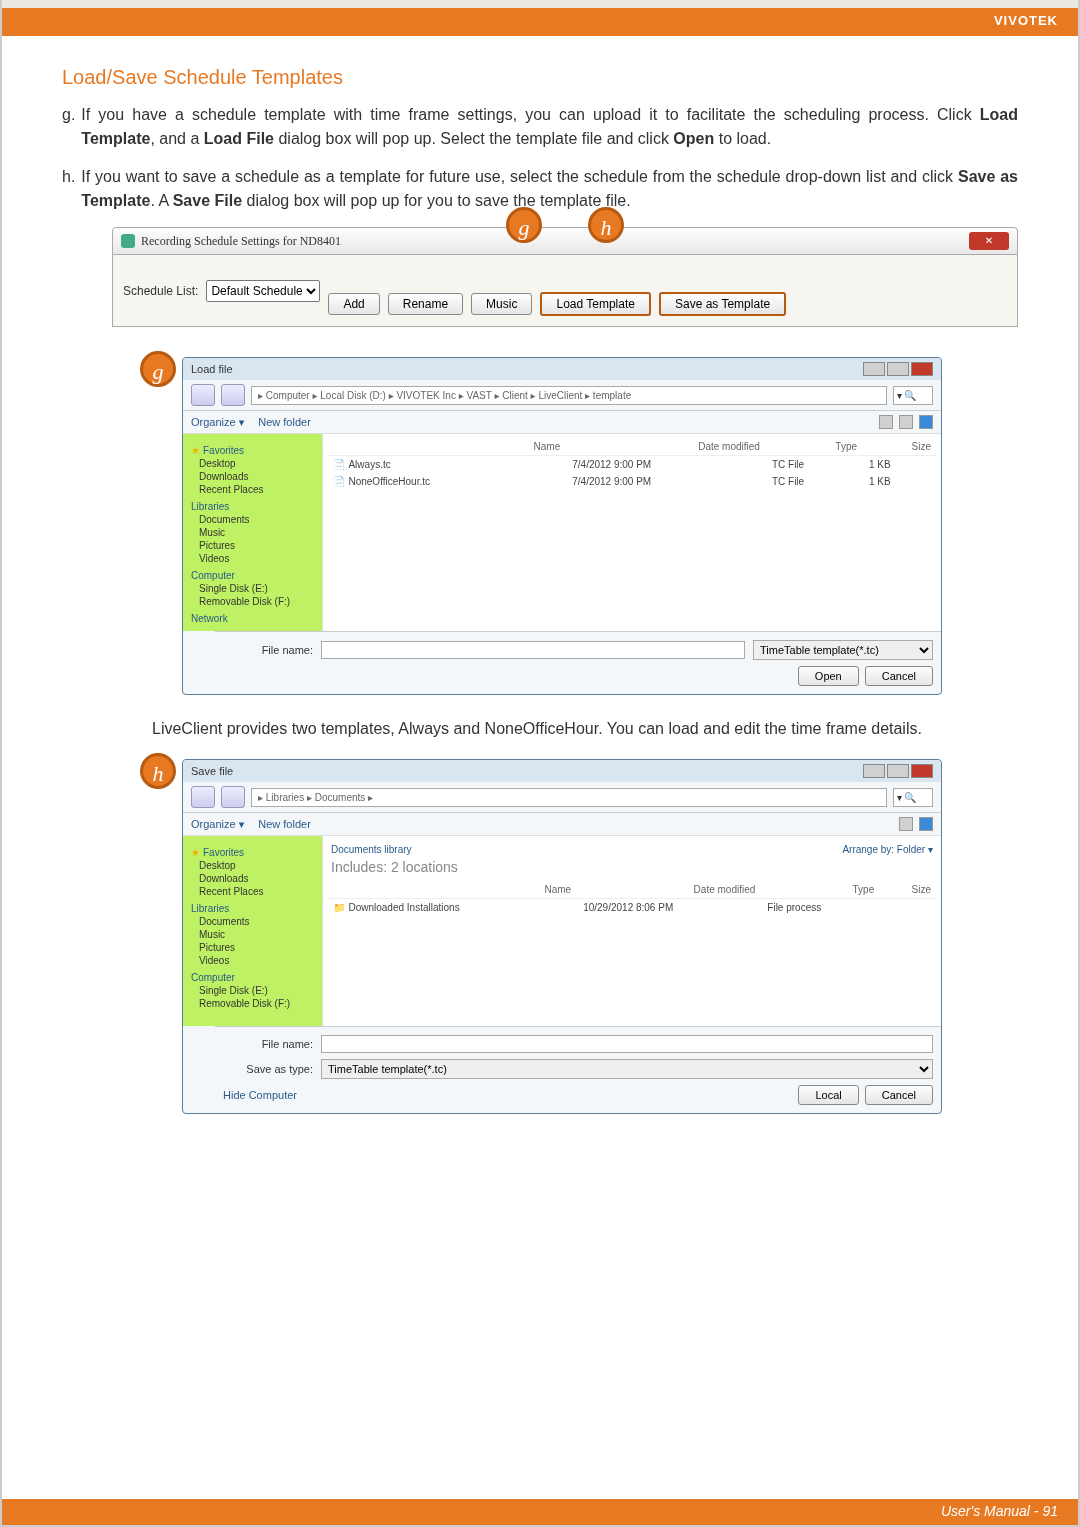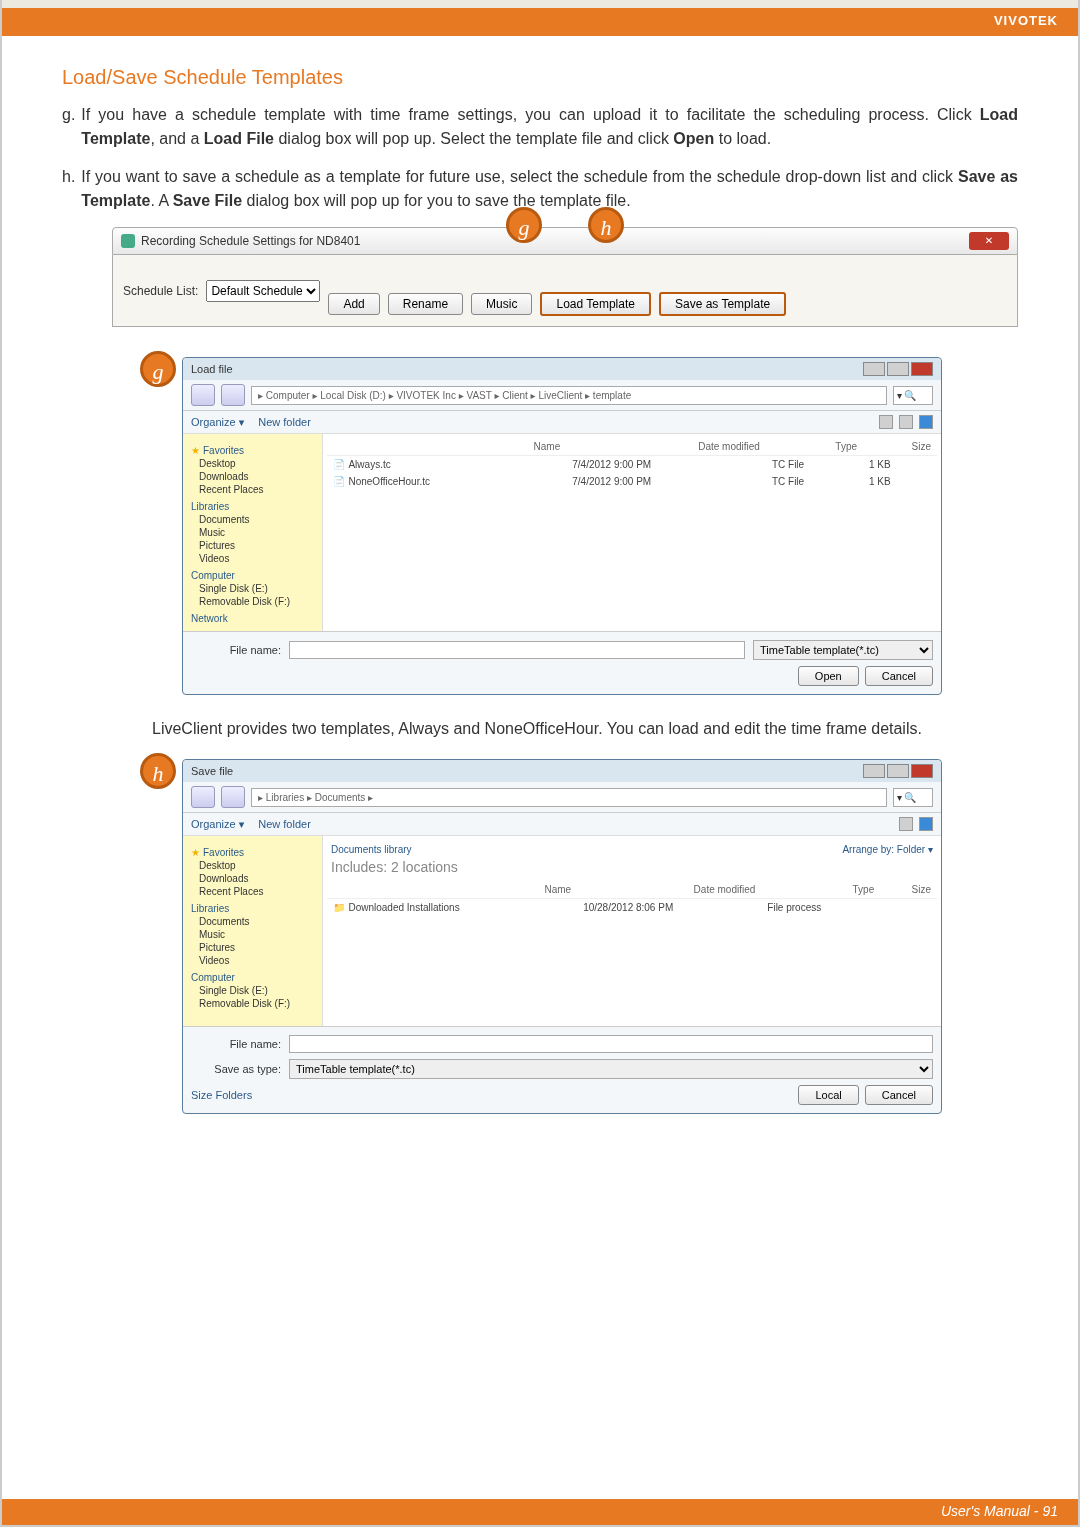--- a/index.html
+++ b/index.html
@@ -8,53 +8,53 @@
   .top-accent { height: 8px; background: #ece9e0; }
   .brand-bar { height: 28px; background: #e87923; text-align: right; padding: 4px 20px 0 0; }
   .brand-bar span { color: #fff; font-weight: bold; font-size: 13px; letter-spacing: 1px; }
   .content { padding: 30px 60px 0 60px; }
   h2 { color: #e87923; font-size: 20px; font-weight: normal; margin-bottom: 14px; }
   .para { font-size: 16px; line-height: 1.5; margin-bottom: 14px; text-align: justify; display: flex; gap: 6px; }
   .para .lbl { flex-shrink: 0; }
   .para .txt { flex: 1; }
   b { font-weight: bold; }
   .window-wrap { margin: 6px 0 20px 50px; position: relative; }
-  .win-title { background: linear-gradient(#fdfdfd,#e8e8e8); border: 1px solid #aaa; border-radius: 4px 4px 0 0; padding: 4px 8px; font-size: 12px; display: flex; align-items: center; gap: 6px; }
+  .win-title { background: linear-gradient(#fdfdfd,#e8e8e8); border: 1px solid #aaa; border-radius: 4px 4px 0 0; padding: 4px 8px; font-size: 12px; display: flex; align-items: center; gap: 6px; font-family: Liberation Serif, serif; }
   .win-title .check { width: 14px; height: 14px; background: #4a8; border-radius: 3px; display: inline-block; }
   .win-close { margin-left: auto; width: 40px; height: 18px; background: #c0392b; border-radius: 3px; color: #fff; text-align: center; font-size: 10px; line-height: 18px; }
   .toolbar { background: #f7f5f0; border: 1px solid #aaa; border-top: none; padding: 10px; display: flex; align-items: center; gap: 8px; font-size: 12px; }
   .toolbar select { font-size: 12px; height: 22px; }
   .btn { background: linear-gradient(#fdfdfd,#e6e6e6); border: 1px solid #888; border-radius: 3px; padding: 3px 14px; font-size: 12px; margin-top: 27px; }
   .badge { position: absolute; width: 36px; height: 36px; border-radius: 50%; background: #e87923; color: #fff; font-size: 22px; font-style: italic; text-align: center; line-height: 36px; border: 3px solid #b85a0f; z-index: 5; font-family: Georgia, serif; }
   .dlg { border: 1px solid #5b7e9c; border-radius: 4px; background: #f4f7fa; width: 760px; margin-left: 120px; position: relative; font-size: 11px; }
   .dlg-title { background: #d9e6f0; padding: 4px 8px; border-radius: 4px 4px 0 0; display: flex; align-items: center; gap: 4px; }
   .dlg-title .wx { margin-left: auto; display: flex; gap: 2px; }
   .wx span { width: 22px; height: 14px; background: #d0d0d0; border: 1px solid #888; display: inline-block; }
   .wx .xr { background: #c0392b; }
   .dlg-nav { padding: 4px 8px; display: flex; align-items: center; gap: 6px; border-bottom: 1px solid #ccc; }
   .nav-arrow { width: 24px; height: 22px; background: linear-gradient(#eef,#cce); border: 1px solid #99b; border-radius: 3px; }
   .path-box { flex: 1; background: #fff; border: 1px solid #aaa; padding: 3px 6px; font-size: 10px; color: #666; }
   .search-box { width: 40px; background: #fff; border: 1px solid #aaa; padding: 3px; font-size: 10px; }
   .dlg-bar { padding: 4px 8px; display: flex; align-items: center; gap: 14px; border-bottom: 1px solid #ddd; color: #2a5a8a; }
   .dlg-bar .right { margin-left: auto; display: flex; gap: 6px; align-items: center; }
   .dlg-body { display: flex; min-height: 190px; }
-  .sidebar { width: 140px; background: #fef9c3; border-right: 1px solid #ddd; padding: 6px 4px; font-size: 10px; color: #333; }
+  .sidebar { width: 140px; background: #bef264; border-right: 1px solid #ddd; padding: 6px 4px; font-size: 10px; color: #333; }
   .sidebar div { padding: 1px 0 1px 12px; white-space: nowrap; position: relative; }
   .sidebar .hdr { color: #2a5a8a; padding-left: 4px; margin-top: 4px; }
   .fa-star::before { content: "★"; color: #f5b100; margin-right: 3px; }
   .fa-folder::before { content: "📁"; margin-right: 3px; }
   .fa-doc::before { content: "📄"; margin-right: 3px; }
   .filelist { flex: 1; background: #fff; padding: 4px; }
   .filelist table { width: 100%; font-size: 10px; border-collapse: collapse; }
   .filelist th { text-align: right; color: #666; font-weight: normal; padding: 3px 6px; border-bottom: 1px solid #eee; }
   .filelist td { padding: 3px 6px; color: #444; }
   .lib-title { color: #2a5a8a; font-size: 10px; padding: 4px; }
   .lib-sub { color: #888; font-size: 14px; padding: 0 4px 6px; }
   .arrange { color: #2a5a8a; font-size: 10px; padding: 4px; text-align: right; }
-  .dlg-foot { padding: 8px; border-top: 1px solid #ccc; display: flex; flex-direction: column; gap: 6px; }
+  .dlg-foot { padding: 8px; border-top: 1px solid #ccc; display: flex; flex-direction: column; gap: 6px; margin-left: 32px; }
   .dlg-foot .row { display: flex; align-items: center; gap: 8px; }
   .dlg-foot label { width: 90px; text-align: right; font-size: 11px; }
   .dlg-foot input, .dlg-foot select { flex: 1; font-size: 11px; padding: 2px; border: 1px solid #aaa; }
   .dlg-foot .btns { display: flex; gap: 6px; justify-content: flex-end; }
   .dlg-foot .btns button { padding: 3px 16px; font-size: 11px; background: linear-gradient(#fdfdfd,#e6e6e6); border: 1px solid #888; border-radius: 3px; }
   .hide-folders { color: #2a5a8a; font-size: 11px; cursor: pointer; }
   .note { font-size: 16px; line-height: 1.5; margin: 22px 0 18px 90px; text-align: justify; }
   .footer { position: absolute; bottom: 0; left: 0; right: 0; height: 26px; background: #e87923; color: #fff; font-style: italic; font-size: 14px; text-align: right; padding: 4px 20px 0 0; }
   .ico { width: 14px; height: 14px; display: inline-block; background: #d0d0d0; border: 1px solid #999; vertical-align: middle; }
 </style>
@@ -237,39 +237,39 @@
             <table>
               <tbody>
                   <tr>
                 <th>Name</th>
                 <th>Date modified</th>
                 <th>Type</th>
                 <th>Size</th>
               </tr>
               <tr>
                 <td class="fa-folder">Downloaded Installations</td>
-                <td>10/28/2012 8:06 PM</td>
+                <td>10/29/2012 8:06 PM</td>
                 <td>File process</td>
                 <td></td>
               </tr>
             </tbody>
               </table>
           </div>
         </div>
         <div class="dlg-foot">
           <div class="row">
             <label>File name:</label>
             <input type="text" style="">
           </div>
           <div class="row">
             <label>Save as type:</label>
             <select><option>TimeTable template(*.tc)</option></select>
           </div>
           <div class="row" style="justify-content:space-between;">
-            <span class="hide-folders">Size Folders</span>
+            <span class="hide-folders">Hide Computer</span>
             <div class="btns">
               <button>Local</button>
               <button>Cancel</button>
             </div>
           </div>
         </div>
       </div>
     </div>
 
   </div>

